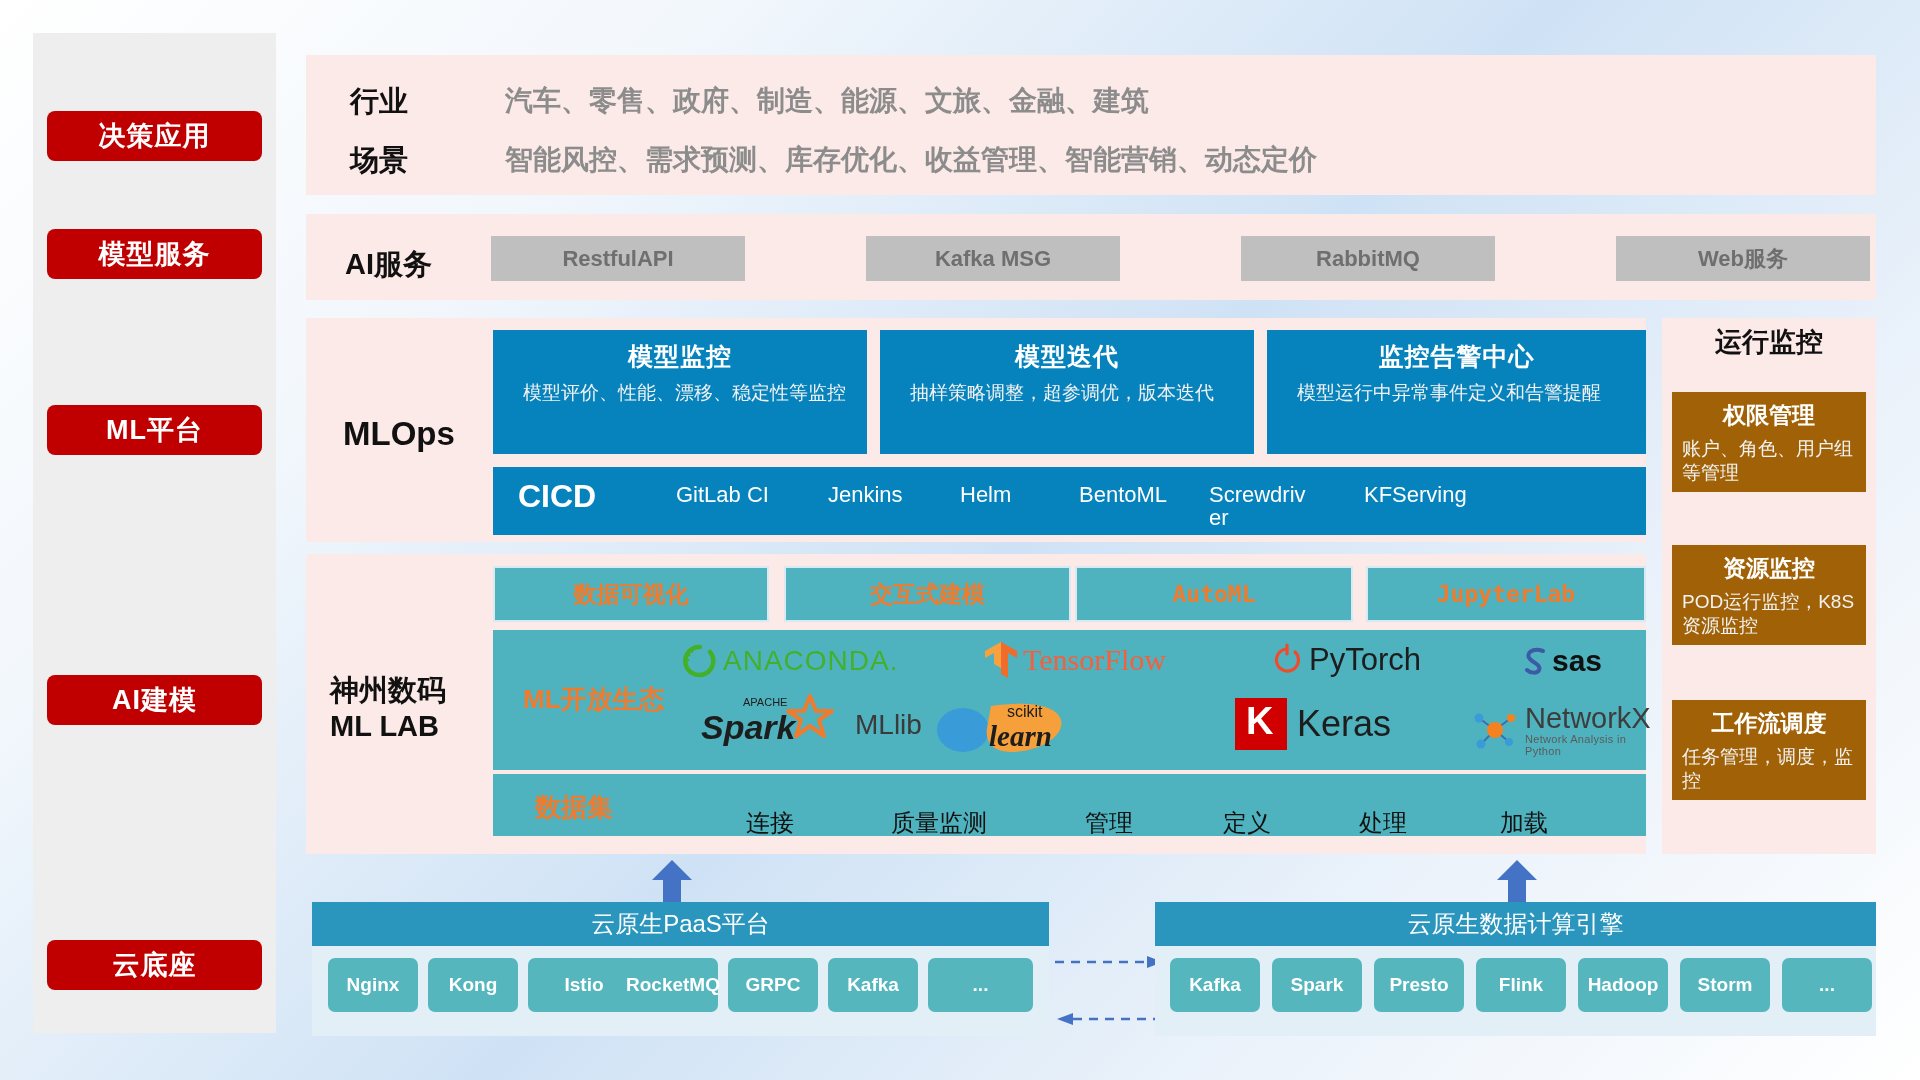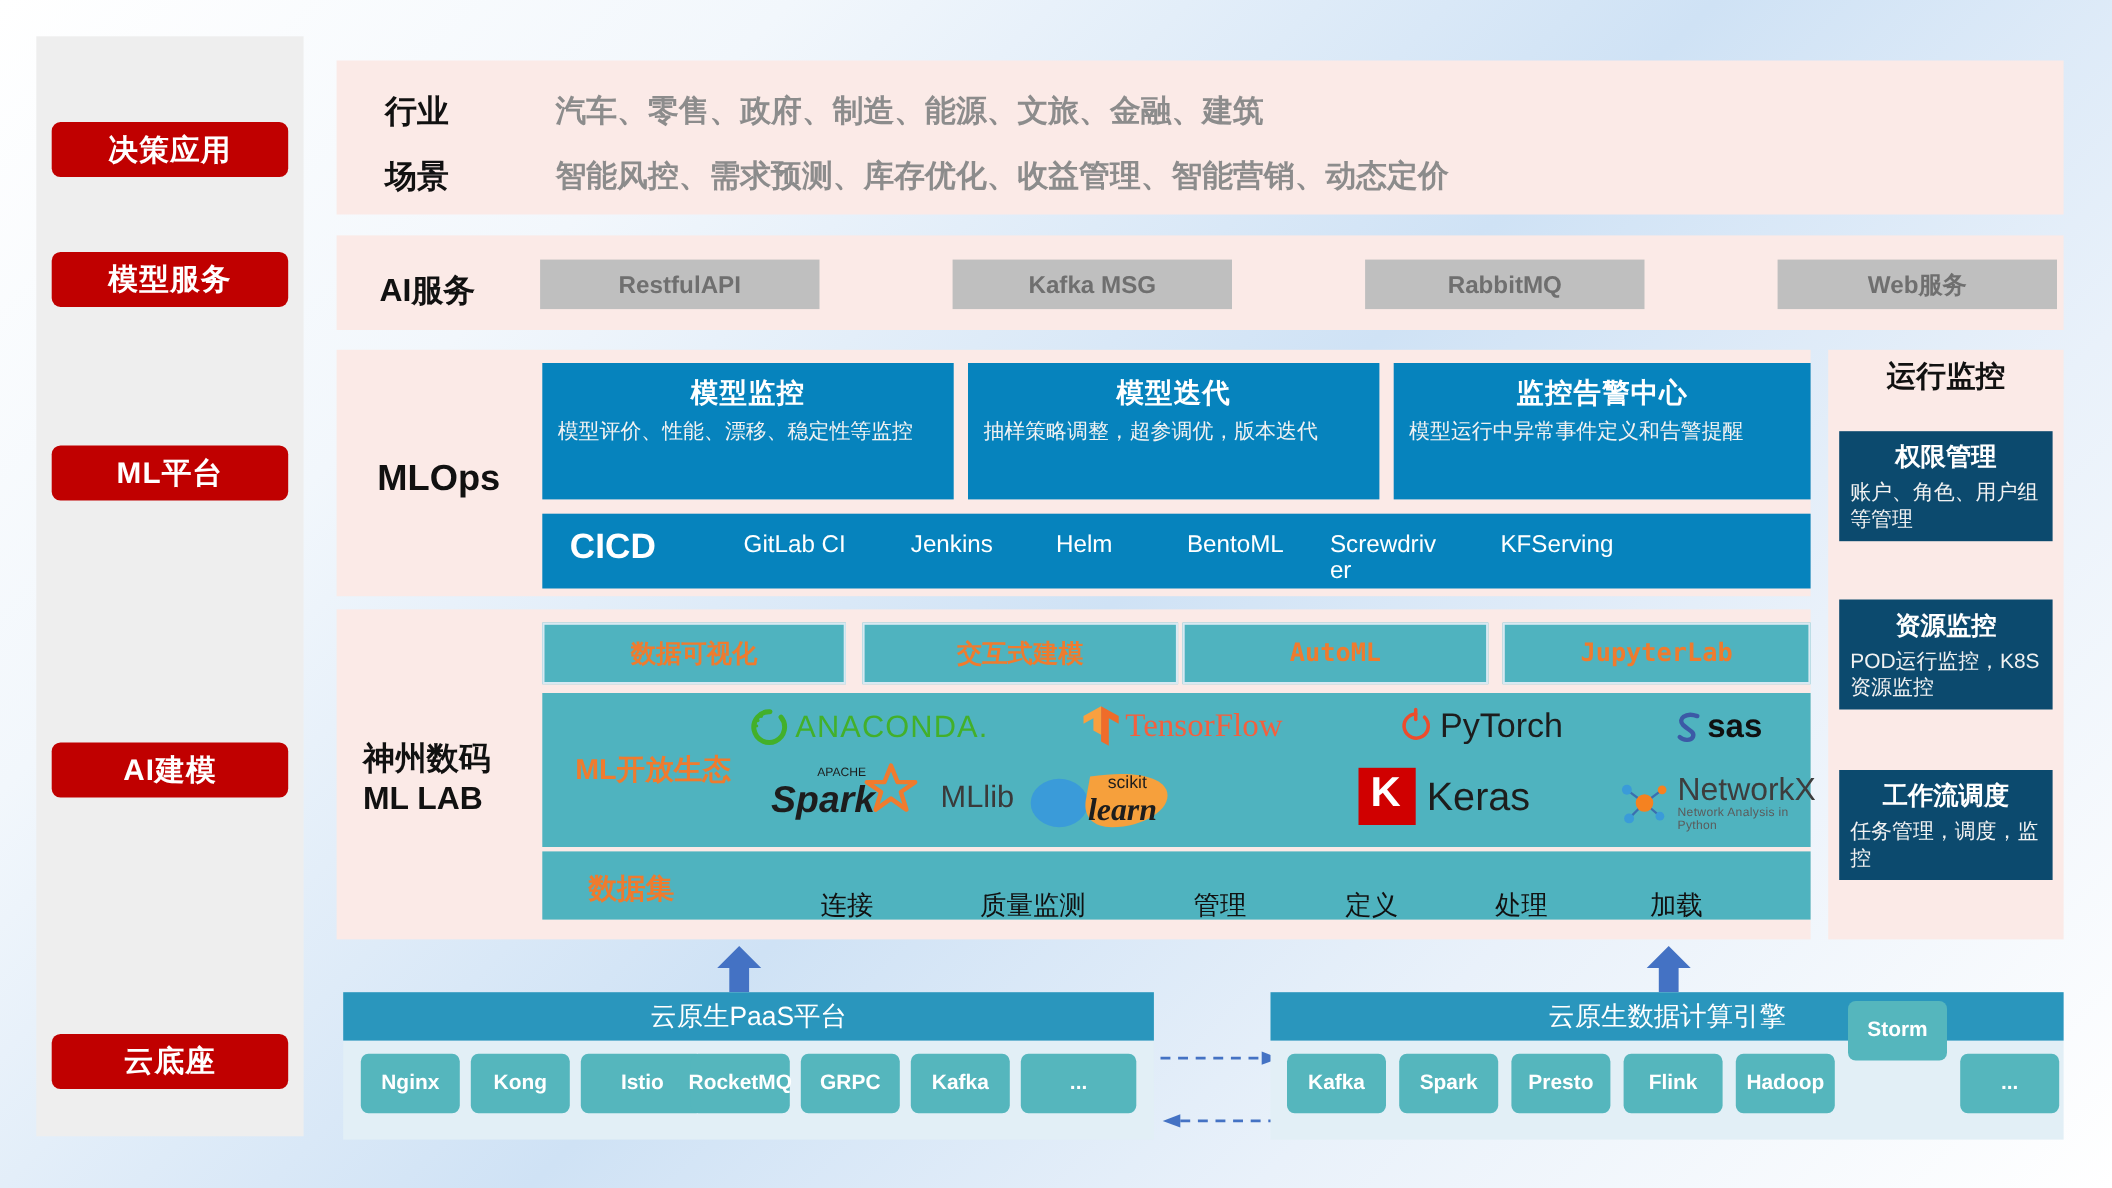--- a/index.html
+++ b/index.html
@@ -56,21 +56,21 @@
     display:flex;align-items:center;justify-content:center;
   }
 
   
   .mlops-key{font-size:33px;left:343px;top:415px;}
   .ops-card{
     position:absolute;top:330px;height:124px;background:#0683bd;color:#fff;
     box-sizing:border-box;padding:10px 14px 0 14px;
   }
   .ops-card h4{margin:0;text-align:center;font-size:25px;font-weight:bold;letter-spacing:1px;}
-  .ops-card p{margin:8px 0 0 0;font-size:19px;line-height:1.3;color:#f2f2f2;}
+  .ops-card p{margin:8px 0 0 16px;font-size:19px;line-height:1.3;color:#f2f2f2;}
 
   .cicd{
     position:absolute;left:493px;top:467px;width:1153px;height:68px;
     background:#0683bd;color:#fff;overflow:hidden;
   }
   .cicd-title{position:absolute;left:25px;top:11px;font-size:32px;font-weight:bold;}
   .cicd-item{
     position:absolute;top:16px;font-size:22px;width:105px;
     line-height:1.05;word-break:break-all;
   }
@@ -103,21 +103,21 @@
   }
   .ds-title{position:absolute;left:42px;top:16px;color:#ef7b2e;font-size:26px;font-weight:bold;}
   .ds-item{position:absolute;top:33px;font-size:24px;color:#111;}
 
   
   .rm-title{
     position:absolute;left:1662px;top:324px;width:214px;text-align:center;
     font-size:27px;font-weight:bold;color:#111;
   }
   .rm-card{
-    position:absolute;left:1672px;width:194px;background:#0c4a6e;color:#fff;
+    position:absolute;left:1672px;width:194px;background:#a16207;color:#fff;
     box-sizing:border-box;padding:8px 10px 0 10px;
   }
   .rm-card h5{margin:0;text-align:center;font-size:23px;font-weight:bold;}
   .rm-card p{margin:6px 0 0 0;font-size:19px;line-height:1.28;color:#f2f2f2;}
 
   
   .cloud{position:absolute;}
   .cloud-head{
     position:absolute;height:44px;background:#2a96bd;color:#fff;
     font-size:24px;display:flex;align-items:center;justify-content:center;
@@ -344,17 +344,17 @@
   </div>
 
   <div class="cloud">
     <div class="cloud-body" style="left:1155px;top:902px;width:721px;height:134px"></div>
     <div class="cloud-head" style="left:1155px;top:902px;width:721px">云原生数据计算引擎</div>
     <div class="cloud-chip" style="left:1170px;top:958px;width:90px">Kafka</div>
     <div class="cloud-chip" style="left:1272px;top:958px;width:90px">Spark</div>
     <div class="cloud-chip" style="left:1374px;top:958px;width:90px">Presto</div>
     <div class="cloud-chip" style="left:1476px;top:958px;width:90px">Flink</div>
     <div class="cloud-chip" style="left:1578px;top:958px;width:90px">Hadoop</div>
-    <div class="cloud-chip" style="left:1680px;top:910px;width:90px">Storm</div>
+    <div class="cloud-chip" style="left:1680px;top:958px;width:90px">Storm</div>
     <div class="cloud-chip" style="left:1782px;top:958px;width:90px">...</div>
   </div>
 
 </div>
 
 </body></html>

